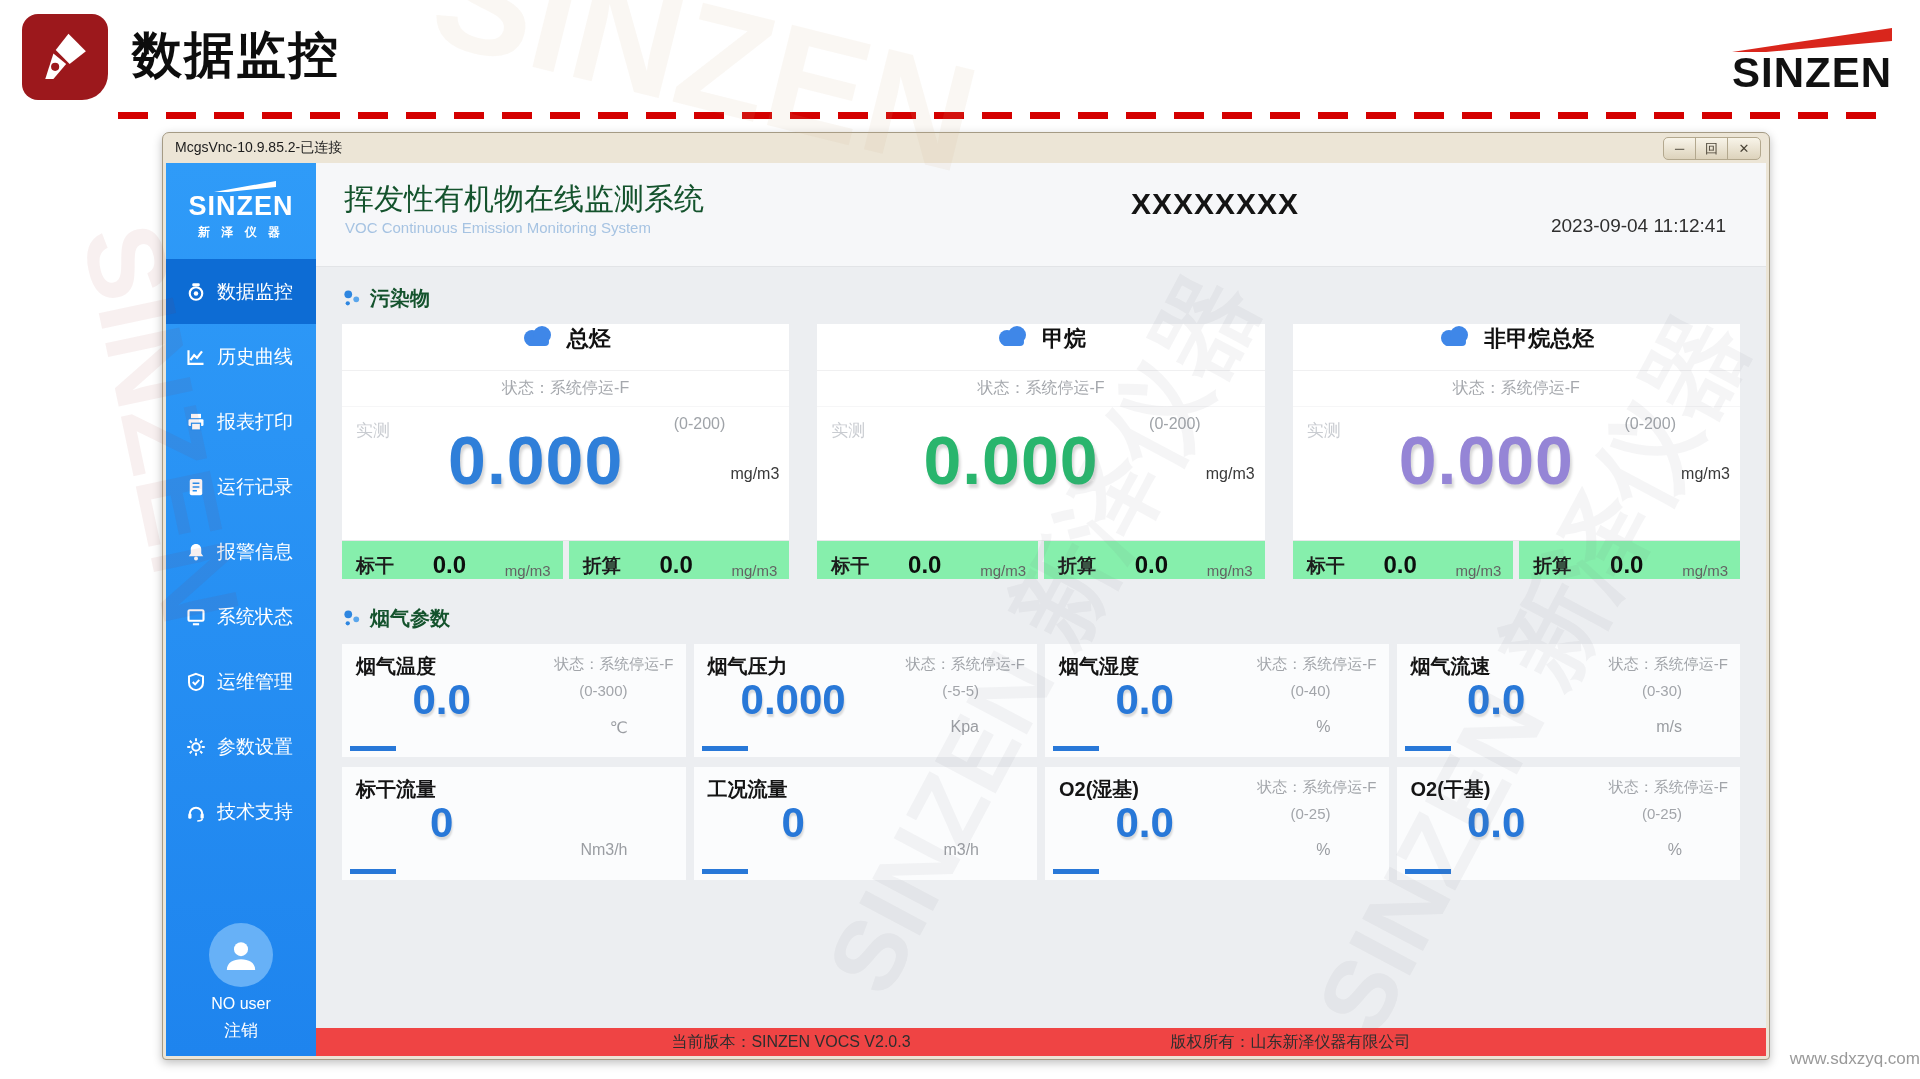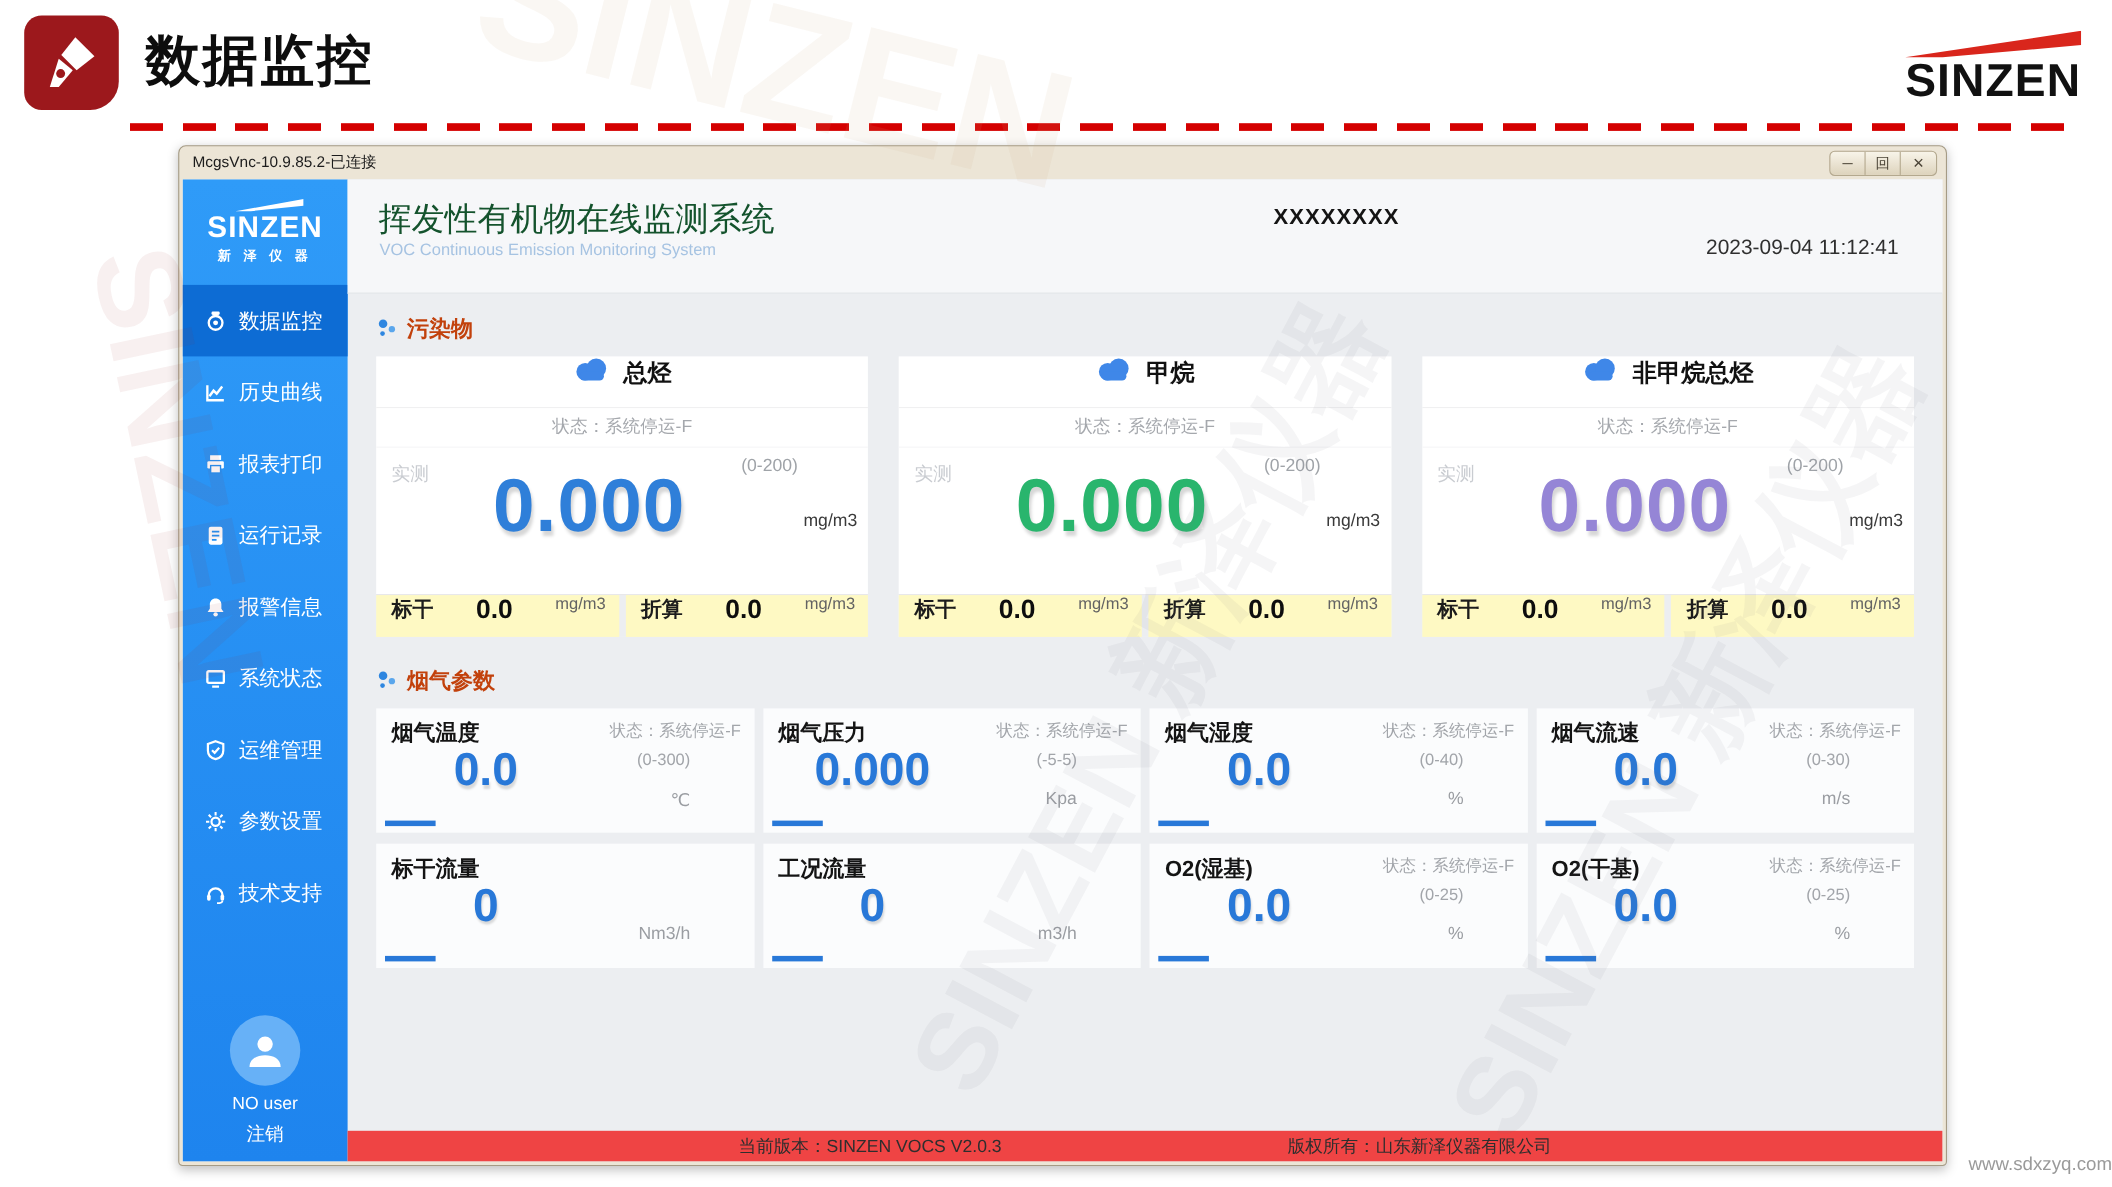--- a/index.html
+++ b/index.html
@@ -49,41 +49,41 @@
   .sb-user { margin-top:auto; display:flex; flex-direction:column; align-items:center; padding-bottom:14px; }
   .avatar { width:64px; height:64px; border-radius:50%; background:#67b1f7; display:flex; align-items:center; justify-content:center; margin-bottom:8px; }
   .sb-user-name { font-size:16px; margin-bottom:6px; }
   .sb-logout { font-size:17px; cursor:pointer; }
 
   
   .main { flex:1; display:flex; flex-direction:column; position:relative; }
   .app-header { position:relative; height:104px; background:#f6f7f9; border-bottom:1px solid #e2e4e7; flex-shrink:0; }
   .app-title { position:absolute; left:28px; top:16px; font-size:30px; color:#14532d; }
   .app-subtitle { position:absolute; left:29px; top:56px; font-size:15px; color:#a6c3e2; }
-  .station { position:absolute; left:62%; top:24px; transform:translateX(-50%); font-size:20px; font-weight:800; color:#141414; letter-spacing:1px; }
+  .station { position:absolute; left:62%; top:24px; transform:translateX(-50%); font-size:30px; font-weight:800; color:#141414; letter-spacing:1px; }
   .datetime { position:absolute; right:40px; top:52px; font-size:19px; color:#2f2f2f; }
 
   .content { flex:1; padding:18px 26px 0 26px; position:relative; }
   .sec-head { display:flex; align-items:center; gap:8px; margin-bottom:12px; }
-  .sec-title { font-size:20px; font-weight:800; color:#c2410c; }
+  .sec-title { font-size:20px; font-weight:800; color:#14532d; }
 
   
   .p-row { display:flex; gap:28px; margin-bottom:26px; }
   .p-card { flex:1; background:#fff; }
   .p-head { height:46px; display:flex; justify-content:center; gap:12px; }
   .p-name { font-size:22px; font-weight:800; color:#111; }
   .p-status { height:36px; display:flex; align-items:center; justify-content:center; font-size:16px; color:#a5a8ad; border-top:1px solid #f0f0f1; }
   .p-valarea { position:relative; height:134px; border-top:1px solid #f6f6f7; }
   .p-measured { position:absolute; left:14px; top:12px; font-size:17px; color:#c9ccd1; }
   .p-range { position:absolute; right:64px; top:8px; font-size:16px; color:#9fa3a8; }
   .p-value { position:absolute; left:0; right:60px; top:14px; text-align:center; font-size:68px; font-weight:800;
     letter-spacing:1px; text-shadow:2px 4px 3px rgba(0,0,0,0.16); }
   .p-unit { position:absolute; right:10px; top:58px; font-size:16px; color:#3a3a3a; }
   .p-sub { display:flex; gap:6px; background:#eceef1; border-top:1px solid #e8e8ea; }
-  .p-half { flex:1; background:#fef9c3; height:38px; display:flex; align-items:flex-start; }
+  .p-half { flex:1; background:#86efac; height:38px; display:flex; align-items:flex-end; }
   .p-half .lbl { font-size:19px; font-weight:800; color:#1c1c1c; padding-left:14px; }
   .p-half .val { flex:1; text-align:center; font-size:24px; font-weight:800; color:#0e0e0e; }
   .p-half .unt { font-size:15px; color:#636363; padding-right:12px; }
 
   
   .f-grid { display:grid; grid-template-columns:repeat(4,1fr); gap:10px 8px; }
   .f-card { position:relative; background:#fbfcfd; height:113px; }
   .f-name { position:absolute; left:14px; top:9px; font-size:20px; font-weight:800; color:#141414; }
   .f-status { position:absolute; right:12px; top:11px; font-size:15px; color:#a2a5aa; }
   .f-range { position:absolute; right:58px; top:38px; font-size:15px; color:#a2a5aa; }

